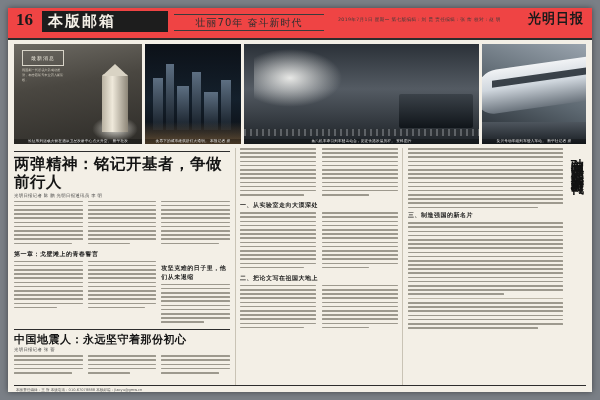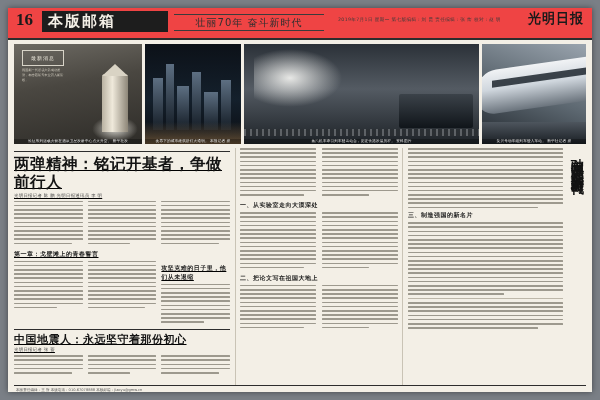--- a/index.html
+++ b/index.html
@@ -233,21 +233,21 @@
   }
 
   
   #body-area {
     position: relative;
     margin: 4px 6px 0 6px;
     height: 238px;
     display: flex;
     gap: 5px;
   }
-  #col-left  { flex: 0 0 216px; position: relative; text-decoration: underline; }
+  #col-left  { flex: 0 0 216px; position: relative; }
   #col-mid   { flex: 0 0 158px; position: relative; border-left: 1px solid #c9c3b5; border-right: 1px solid #c9c3b5; padding: 0 4px; }
   #col-right { flex: 1 1 auto; position: relative; display: flex; }
 
   .headline-1 {
     font-family: "Liberation Serif", serif;
     font-weight: bold;
     font-size: 15.5px;
     letter-spacing: .5px;
     color: #141414;
     line-height: 1.15;

